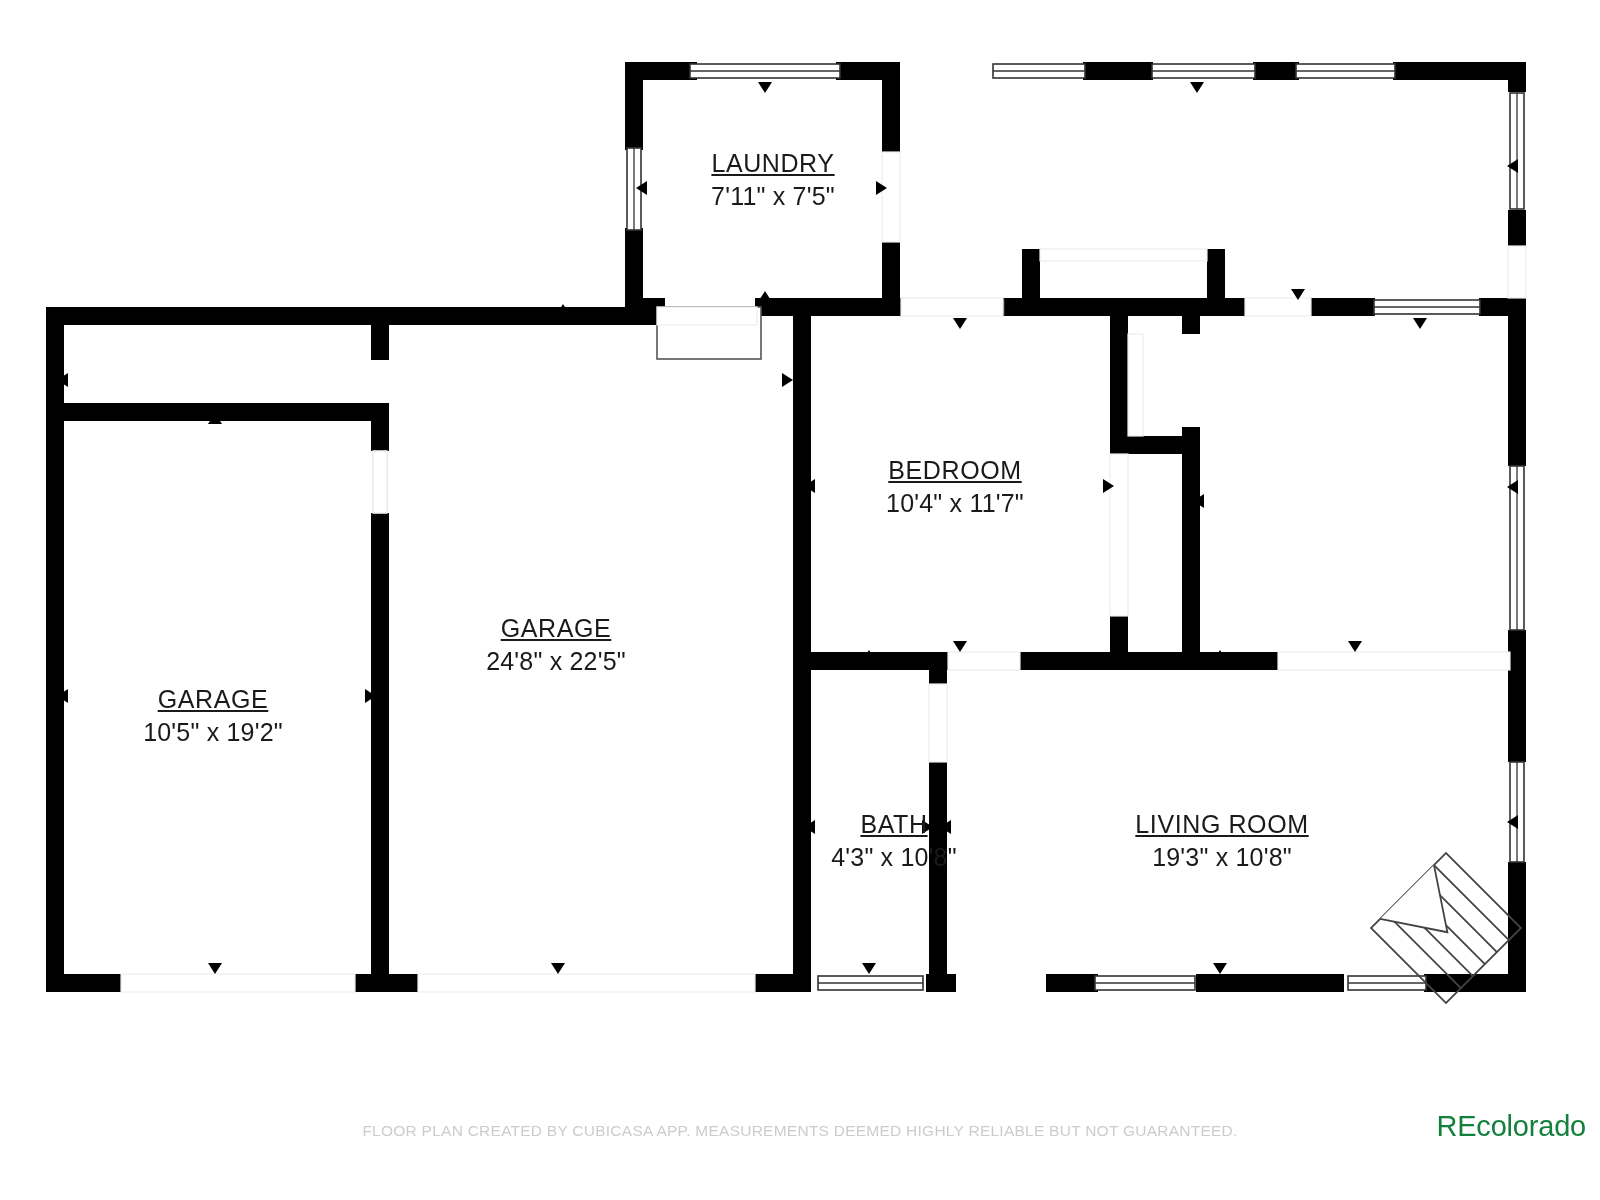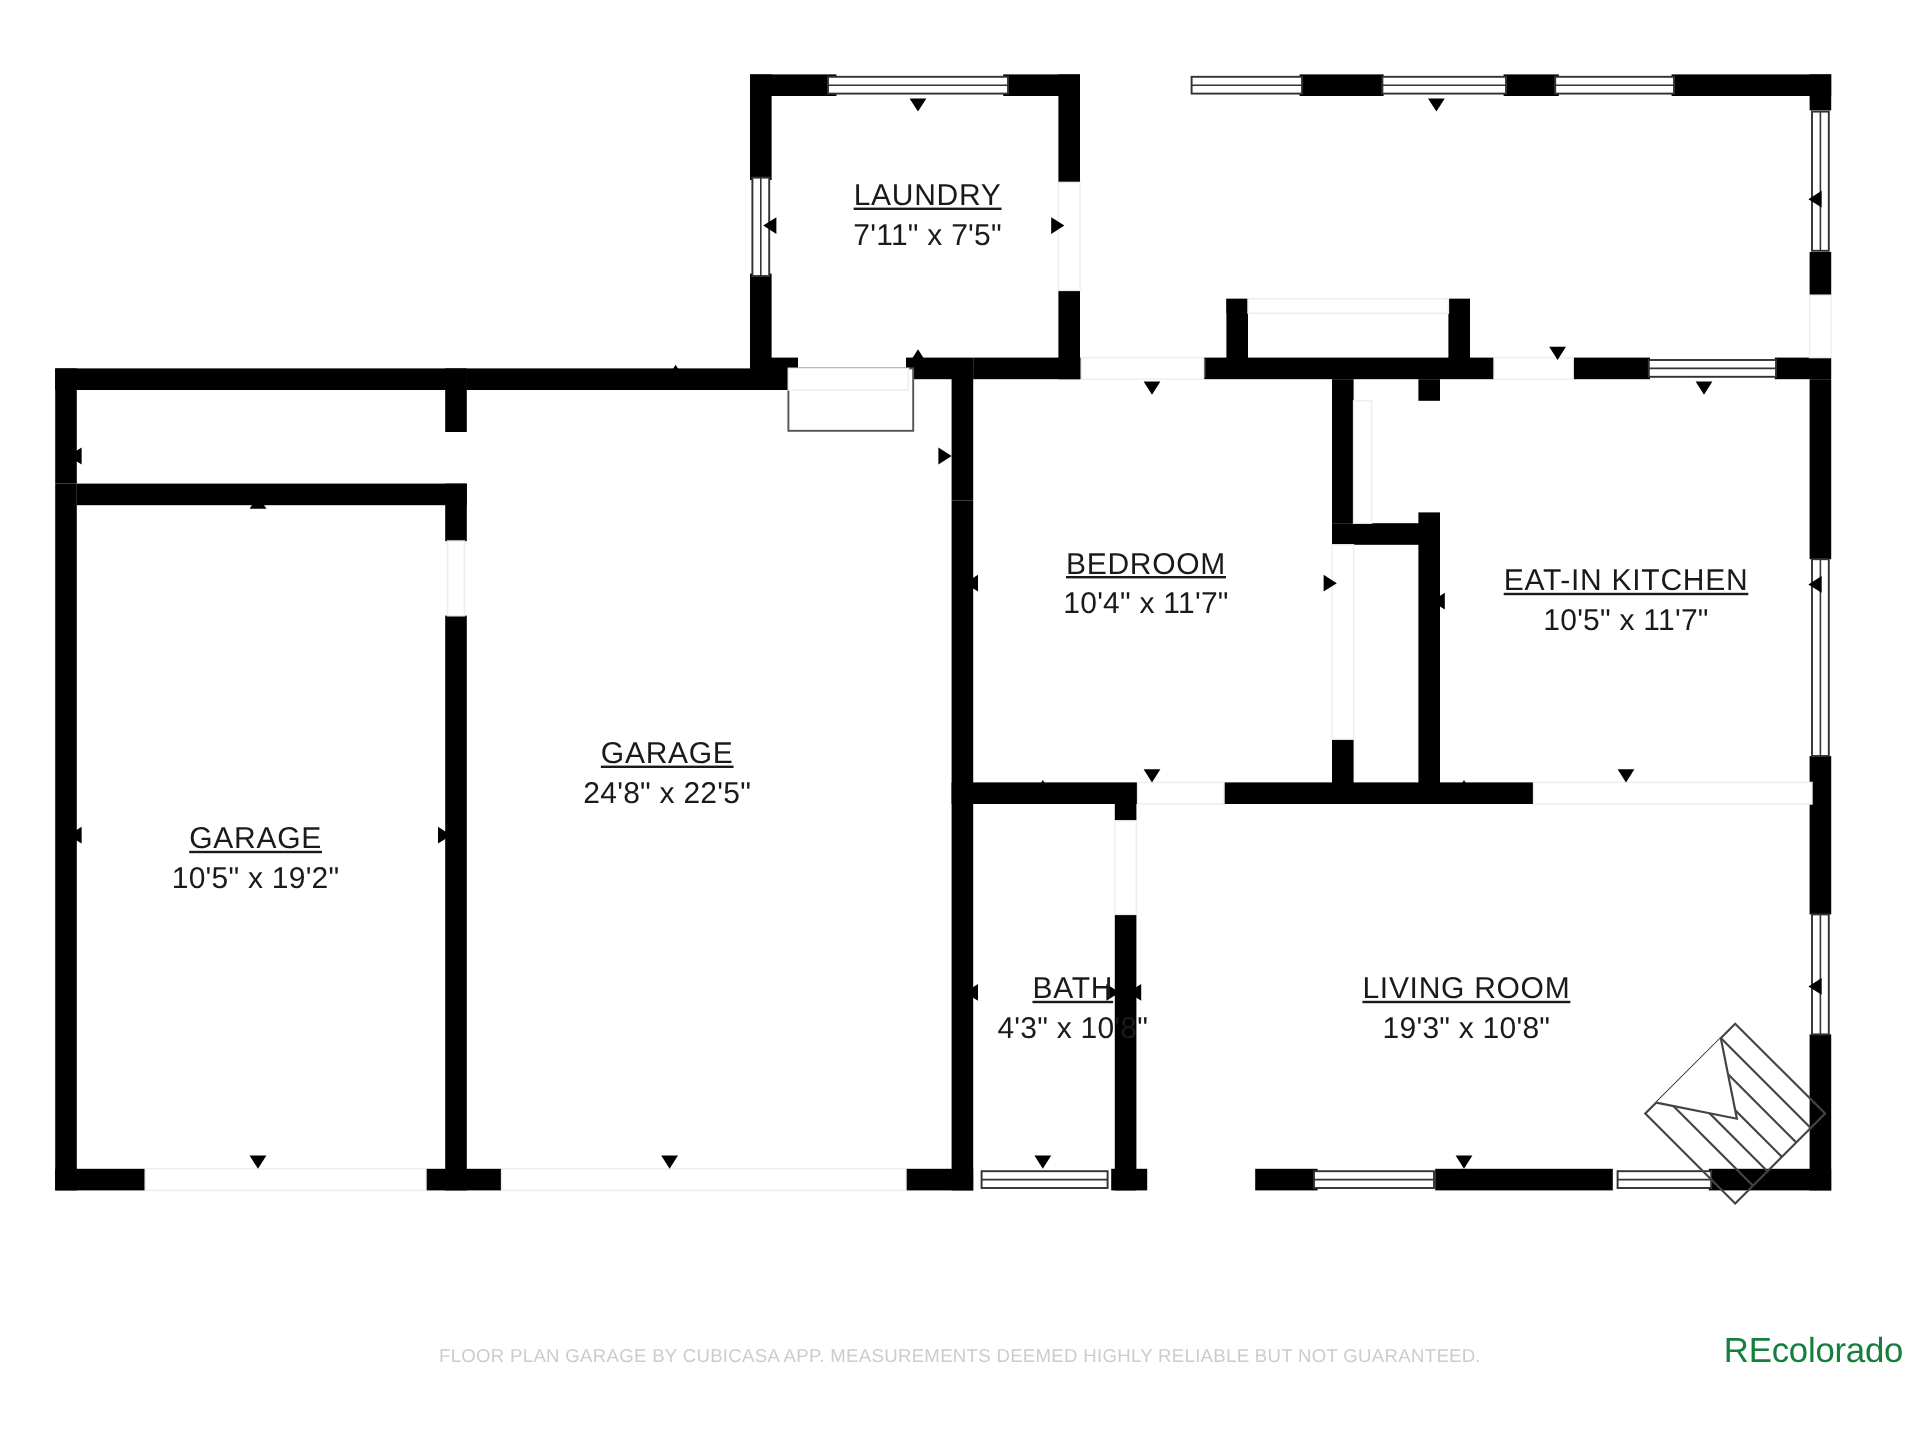--- a/index.html
+++ b/index.html
@@ -285,24 +285,20 @@
     <span class="rname">LAUNDRY</span>
     <span class="rdim">7'11" x 7'5"</span>
   </div>
 
 
   <div class="room-label" id="lbl-bedroom" style="left: 940px; top: 487px; margin-left: 15px;">
     <span class="rname">BEDROOM</span>
     <span class="rdim">10'4" x 11'7"</span>
   </div>
 
-  <div class="room-label" id="lbl-kitchen" style="left: 1355px; top: 501px;">
-    <span class="rname">EAT-IN KITCHEN</span>
-    <span class="rdim">10'5" x 11'7"</span>
-  </div>
 
   <div class="room-label" id="lbl-garage-large" style="left: 556px; top: 645px;">
     <span class="rname">GARAGE</span>
     <span class="rdim">24'8" x 22'5"</span>
   </div>
 
   <div class="room-label" id="lbl-garage-small" style="left: 213px; top: 716px;">
     <span class="rname">GARAGE</span>
     <span class="rdim">10'5" x 19'2"</span>
   </div>
@@ -310,16 +306,16 @@
   <div class="room-label" id="lbl-bath" style="left: 868px; top: 841px; margin-left: 26px;">
     <span class="rname">BATH</span>
     <span class="rdim">4'3" x 10'8"</span>
   </div>
 
   <div class="room-label" id="lbl-living" style="left: 1222px; top: 841px;">
     <span class="rname">LIVING ROOM</span>
     <span class="rdim">19'3" x 10'8"</span>
   </div>
 
-  <div id="footer-note">FLOOR PLAN GARAGE BY CUBICASA APP. MEASUREMENTS DEEMED HIGHLY RELIABLE BUT NOT GUARANTEED.</div>
+  <div id="footer-note">FLOOR PLAN CREATED BY CUBICASA APP. MEASUREMENTS DEEMED HIGHLY RELIABLE BUT NOT GUARANTEED.</div>
   <div id="brand-logo">REcolorado</div>
 
 </div>
 
 </body></html>

